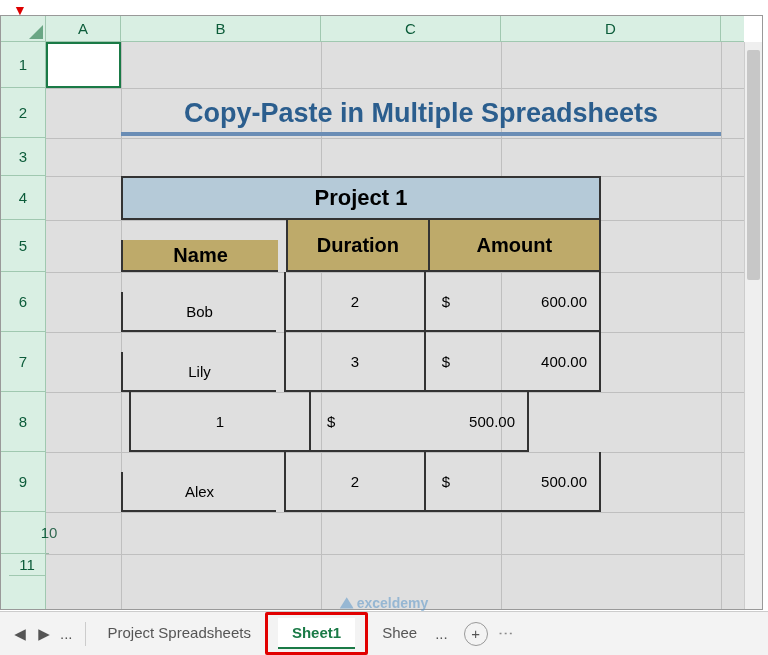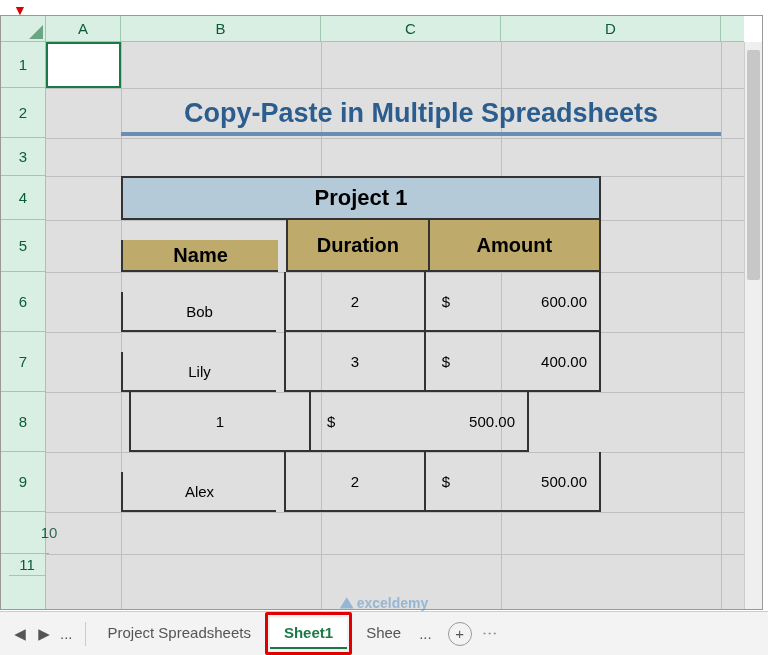--- a/index.html
+++ b/index.html
@@ -214,21 +214,21 @@
   }
   .tab.active {
     color: #1a7a46;
     font-weight: 700;
     background: #fff;
     border-bottom: 2px solid #1a7a46;
   }
   .tab-highlight {
     border: 3px solid #e10000;
     border-radius: 2px;
-    padding: 3px 2px;
+    padding: 3px 10px;
   }
   .tab-add {
     width: 24px; height: 24px; border: 1px solid #999; border-radius: 50%;
     display: flex; align-items: center; justify-content: center;
     margin-left: 12px; color: #555;
   }
   .tab-more { margin-left: 10px; color: #888; letter-spacing: 1px; transform: rotate(90deg);}
   .watermark {
     position: absolute;
     left: 50%; top: 595px;

